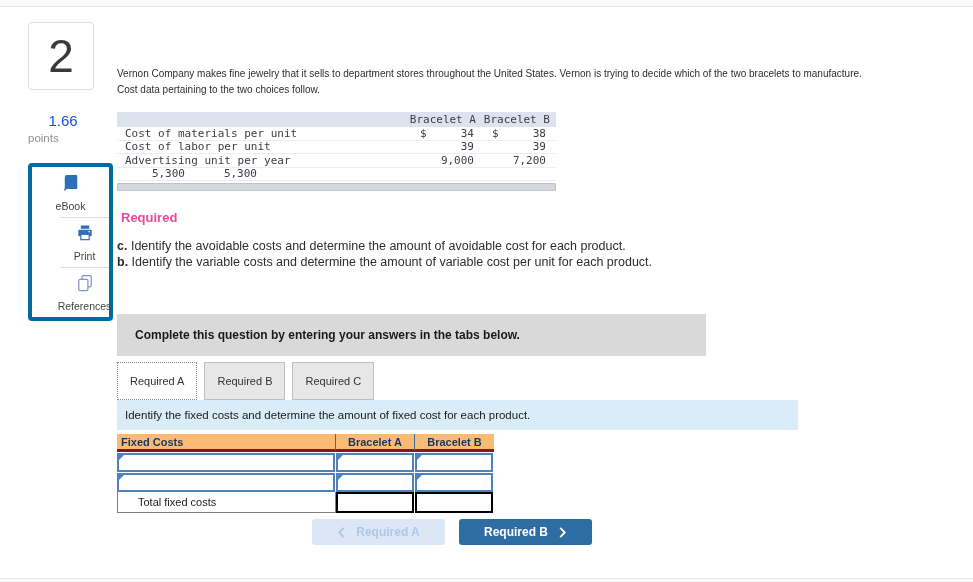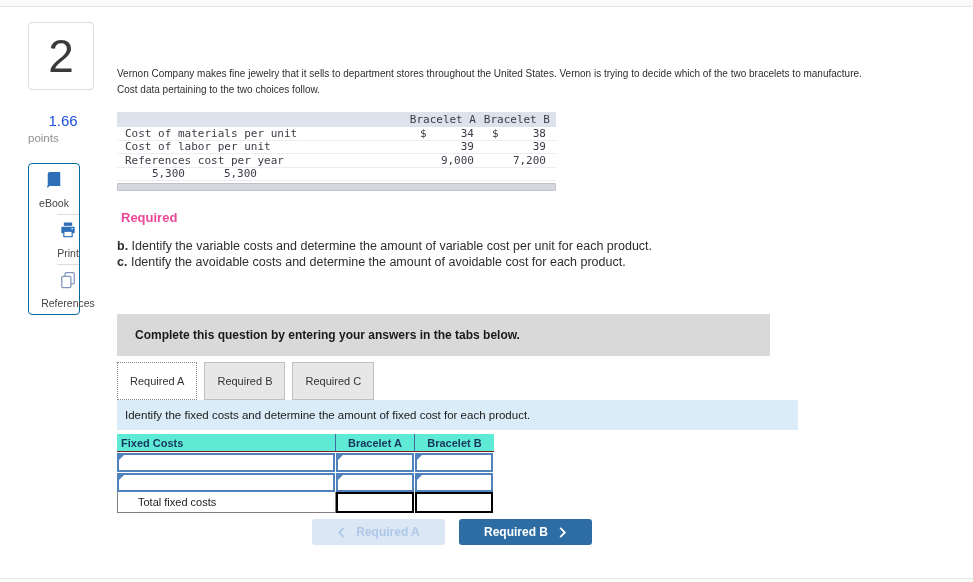--- a/index.html
+++ b/index.html
@@ -14,22 +14,22 @@
 
   
   .qnum-box { position: absolute; left: 28px; top: 22px; width: 66px; height: 68px;
               border: 1px solid #ddd; border-radius: 4px; background: #fff;
               display: flex; align-items: center; justify-content: center;
               font-size: 46px; font-weight: 400; color: #3a3a3a; }
   .points { position: absolute; left: 28px; top: 112px; width: 70px; line-height: 1.25; }
   .points .val { color: #1d4ed8; font-size: 15px; text-align: center; }
   .points .lbl { color: #8f8f8f; font-size: 11.5px; }
 
-  .tools { position: absolute; left: 28px; top: 163px; width: 52px;
-           border: 1px solid #0369a1; border-radius: 4px; background: #fff; }
+  .tools { position: absolute; left: 28px; top: 163px; width: 85px;
+           border: 4px solid #0369a1; border-radius: 4px; background: #fff; }
   .tool { height: 50px; display: flex; flex-direction: column; align-items: center;
           justify-content: center; gap: 3px; cursor: pointer; }
   .tool + .tool { border-top: 1px solid #ddd; margin-left: 28px; }
   .tool .t-label { font-size: 10.5px; color: #444; }
 
   
   .intro { position: absolute; left: 117px; top: 66px; width: 760px;
            font-size: 10px; line-height: 1.55; color: #2e2e2e; }
 
   .cost-table { position: absolute; left: 117px; top: 112px; width: 439px;
@@ -43,39 +43,39 @@
   .ct-head-b { width: 78px; padding-right: 6px; }
   .ct-val { text-align: right; flex: 1; }
 
   .h-scrollbar { position: absolute; left: 117px; top: 183px; width: 439px; height: 8px;
                  background: #d6d6dd; border: 1px solid #c2c2ca; border-radius: 1px; cursor: pointer; }
 
   .required-h { position: absolute; left: 121px; top: 210px; font-size: 13px; font-weight: bold; color: #ec4899; }
   .req-list { position: absolute; left: 117px; top: 238px; font-size: 12.5px; line-height: 16px; color: #2e2e2e; }
   .req-item b { font-weight: bold; }
 
-  .banner { position: absolute; left: 117px; top: 314px; width: 653px; height: 42px;
+  .banner { position: absolute; left: 117px; top: 314px; width: 589px; height: 42px;
             background: #d9d9d9; display: flex; align-items: center; padding-left: 18px;
             font-size: 12px; font-weight: bold; color: #1a1a1a; }
 
   .tabs { position: absolute; left: 117px; top: 362px; display: flex; gap: 7px; height: 38px; }
   .tab { min-width: 70px; padding: 0 12px; display: flex; align-items: center; justify-content: center;
          font-size: 11px; color: #333; background: #e7e7e7; border: 1px solid #c0c0c0; cursor: pointer; }
   .tab.active { background: #fff; border: 1px dotted #888; font-color: #222; }
 
   .instruction { position: absolute; left: 117px; top: 400px; width: 681px; height: 30px;
                  background: #d9ecf8; display: flex; align-items: center; padding-left: 8px;
                  font-size: 11.5px; color: #1a1a1a; }
 
   
   .ans-table { position: absolute; left: 117px; top: 434px; width: 377px;
                display: grid; grid-template-columns: 219px 79px 79px;
                grid-template-rows: 18px 20px 20px 21px; font-size: 11px; }
-  .ans-th { background: #5eead4; color: #17365d; font-weight: bold;
-            display: flex; align-items: center; border-right: 1px solid #44699d; border-bottom: 1px solid #7f1d1d; }
+  .ans-th { background: #fdba74; color: #17365d; font-weight: bold;
+            display: flex; align-items: center; border-right: 1px solid #44699d; border-bottom: 3px solid #7f1d1d; }
   .ans-th.first { padding-left: 4px; }
   .ans-th.center { justify-content: center; }
   .ans-th.last { border-right: none; }
   .ans-cell-wrap { background: #fff; position: relative; }
   .input-cell { position: absolute; inset: 1px 1px 0 0; border: 2px solid #4f81bd; background: #fff; cursor: text; }
   .input-cell::before { content: ""; position: absolute; left: 0; top: 0; width: 0; height: 0;
                         border-left: 5px solid #4f81bd; border-bottom: 5px solid transparent; }
   .total-label { border: 1px solid #808080; border-top: none; display: flex; align-items: center;
                  padding-left: 20px; color: #222; background: #fff; }
   .total-cell { border: 2px solid #000; margin: 0 1px 0 0; background: #fff; }
@@ -157,21 +157,21 @@
       <div class="ct-a">
           <span></span>
           <span class="ct-val">39</span>
         </div>
       <div class="ct-b">
           <span></span>
           <span class="ct-val">39</span>
         </div>
     </div>
     <div class="ct-row">
-      <div class="ct-label">References cost per year</div>
+      <div class="ct-label">Advertising unit per year</div>
       <div class="ct-a">
           <span></span>
           <span class="ct-val">9,000</span>
         </div>
       <div class="ct-b">
           <span></span>
           <span class="ct-val">7,200</span>
         </div>
     </div>
     <div class="ct-row">
@@ -184,22 +184,22 @@
           <span class="ct-val">5,300</span>
         </div>
     </div>
   </div>
 
   <div class="h-scrollbar"></div>
 
   <div class="required-h">Required</div>
 
   <div class="req-list">
+    <div class="req-item"><b>c.</b> <span>Identify the avoidable costs and determine the amount of avoidable cost for each product.</span></div>
     <div class="req-item"><b>b.</b> <span>Identify the variable costs and determine the amount of variable cost per unit for each product.</span></div>
-    <div class="req-item"><b>c.</b> <span>Identify the avoidable costs and determine the amount of avoidable cost for each product.</span></div>
   </div>
 
   <div class="banner">Complete this question by entering your answers in the tabs below.</div>
 
   <div class="tabs">
     <div class="tab active">Required A</div>
     <div class="tab">Required B</div>
     <div class="tab">Required C</div>
   </div>
 

